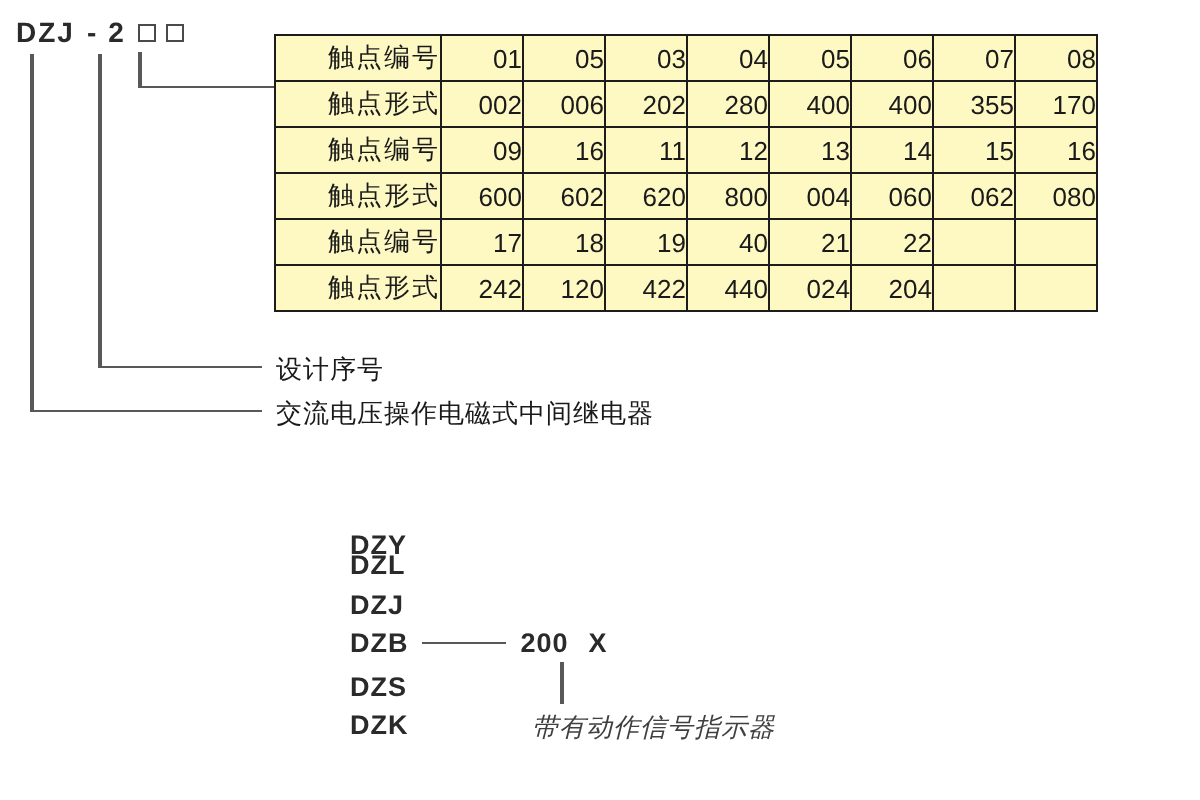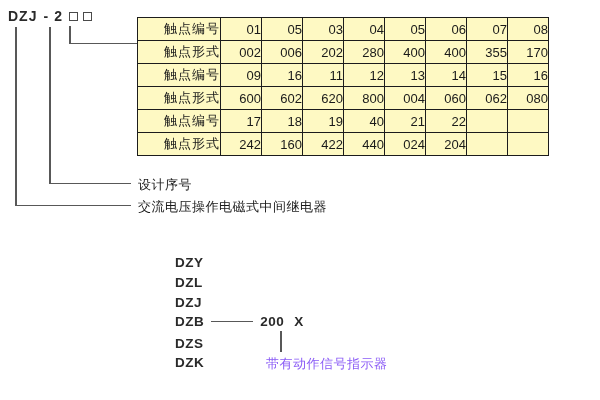--- a/index.html
+++ b/index.html
@@ -105,22 +105,23 @@
     margin-right: 7px;
   }
   .dzb-row .dzb-suffix { margin-left: 10px; }
 
   .indicator-note {
     position: absolute;
     left: 266px;
     top: 355px;
     font-size: 13px;
     letter-spacing: 0.5px;
-    color: #8b5cf6;
-    white-space: nowrap;
+    color: #404040;
+    white-space: nowrap;
+    font-style: italic;
   }
 </style>
 </head>
 <body>
 
 <div class="canvas">
 
   <div class="model-code">
     <span>DZJ</span>
     <span class="sep">-</span>
@@ -202,35 +203,35 @@
           <td>19</td>
           <td>40</td>
           <td>21</td>
           <td>22</td>
           <td></td>
           <td></td>
         </tr>
         <tr>
           <td class="label-cell">触点形式</td>
           <td>242</td>
-          <td>160</td>
+          <td>120</td>
           <td>422</td>
           <td>440</td>
           <td>024</td>
           <td>204</td>
           <td></td>
           <td></td>
         </tr>
       </tbody>
   </table>
 
   <div class="callout" style="left:138px; top:198px;">交流电压操作电磁式中间继电器</div>
   <div class="callout" style="left:138px; top:176px;">设计序号</div>
 
-  <div class="series-item" style="top:255px;">DZY</div>
+  <div class="series-item" style="top:265px;">DZY</div>
   <div class="series-item" style="top:275px;">DZL</div>
   <div class="series-item" style="top:295px;">DZJ</div>
 
   <div class="series-item dzb-row" style="top:314px;">
     <span>DZB</span>
     <span class="dash"></span>
     <span>200</span>
     <span class="dzb-suffix">X</span>
   </div>
 

